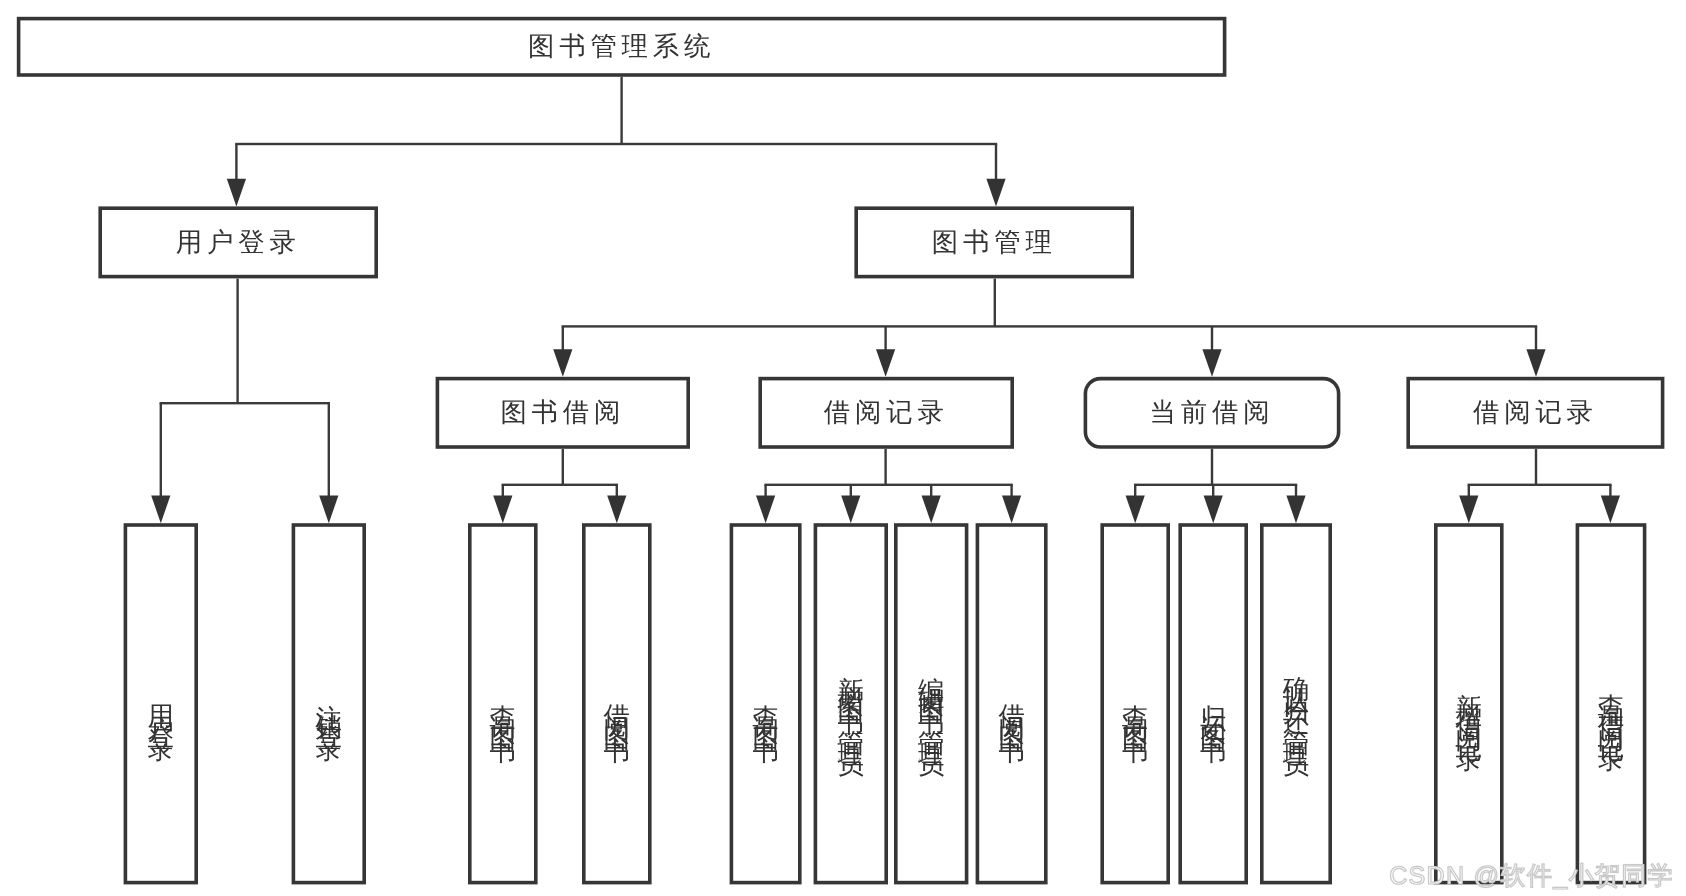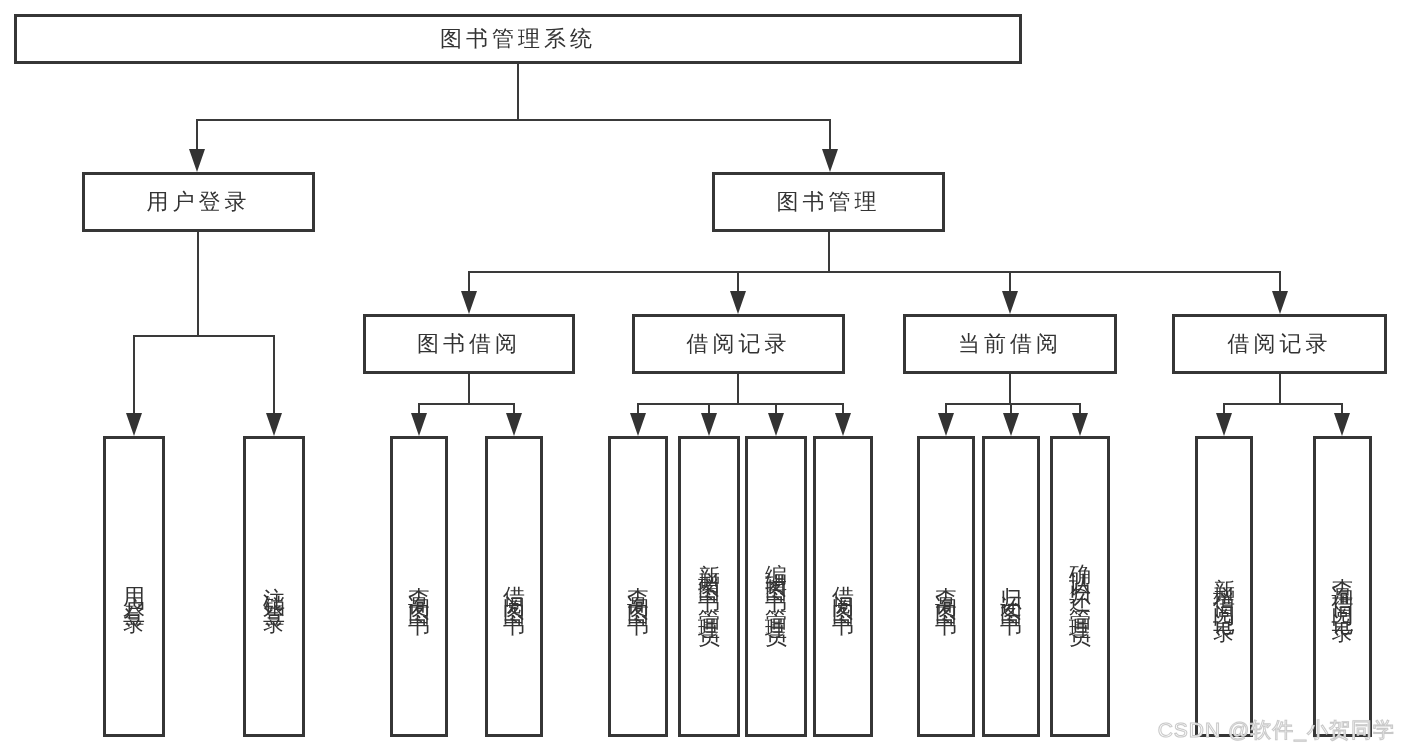--- a/index.html
+++ b/index.html
@@ -120,21 +120,21 @@
       <div class="arrowhead" style="left: 1216px; top: 413px;"></div>
       <div class="cline" style="left: 1340.75px; top: 404px; width: 2.5px; height: 26px;"></div>
       <div class="arrowhead" style="left: 1334px; top: 413px;"></div>
     </div>
   <div id="node-layer">
       <div class="node" style="left: 14px; top: 14px; width: 1008px; height: 50px;">图书管理系统</div>
       <div class="node" style="left: 82px; top: 172px; width: 233px; height: 60px;">用户登录</div>
       <div class="node" style="left: 712px; top: 172px; width: 233px; height: 60px;">图书管理</div>
       <div class="node" style="left: 363px; top: 314px; width: 212px; height: 60px;">图书借阅</div>
       <div class="node" style="left: 632px; top: 314px; width: 213px; height: 60px;">借阅记录</div>
-      <div class="node" style="left: 903px; top: 314px; width: 214px; height: 60px;">当前借阅</div>
+      <div class="node" style="left: 903px; top: 314px; width: 214px; height: 60px; border-radius: 14px;">当前借阅</div>
       <div class="node" style="left: 1172px; top: 314px; width: 215px; height: 60px;">借阅记录</div>
       <div class="node v" style="left: 103px; top: 436px; width: 62px; height: 301px;">用户登录</div>
       <div class="node v" style="left: 243px; top: 436px; width: 62px; height: 301px;">注销登录</div>
       <div class="node v" style="left: 390px; top: 436px; width: 58px; height: 301px;">查询图书</div>
       <div class="node v" style="left: 485px; top: 436px; width: 58px; height: 301px;">借阅图书</div>
       <div class="node v" style="left: 608px; top: 436px; width: 60px; height: 301px;">查询图书</div>
       <div class="node v" style="left: 678px; top: 436px; width: 62px; height: 301px;">新增图书（管理员）</div>
       <div class="node v" style="left: 745px; top: 436px; width: 62px; height: 301px;">编辑图书（管理员）</div>
       <div class="node v" style="left: 813px; top: 436px; width: 60px; height: 301px;">借阅图书</div>
       <div class="node v" style="left: 917px; top: 436px; width: 58px; height: 301px;">查询图书</div>

